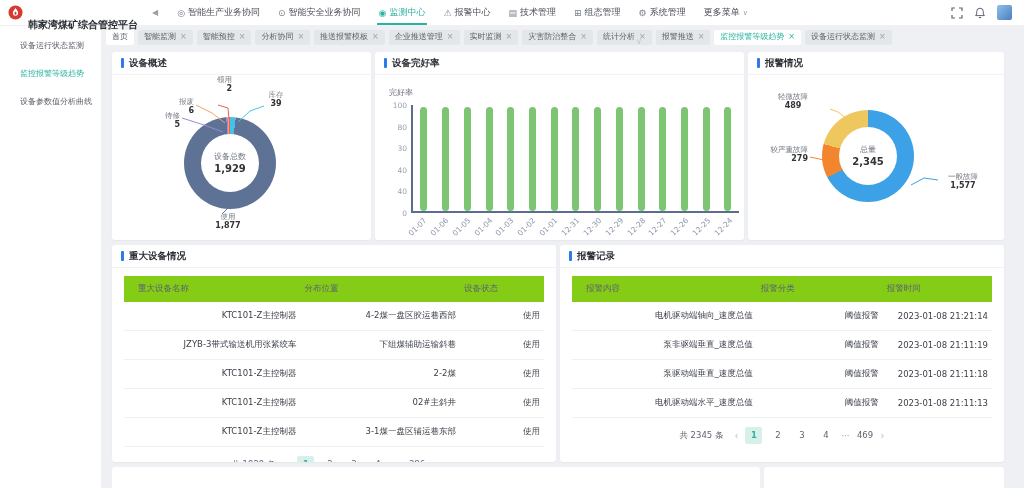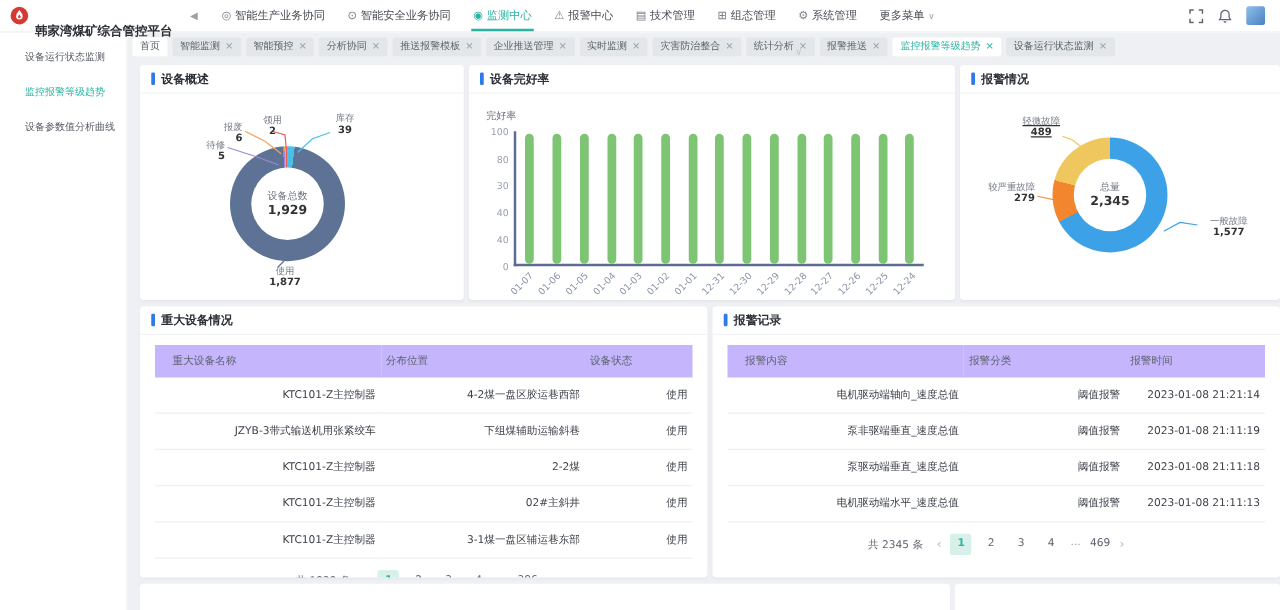--- a/index.html
+++ b/index.html
@@ -38,21 +38,21 @@
   .tab-collapse { position:absolute; left:534px; top:11px; color:#c3c8cf; font-size:8px; cursor:pointer; }
 
   
   .sidebar { position:absolute; left:0; top:26px; bottom:0; width:102px; background:#fff;
              border-right:1px solid #f0f0f0; padding-top:6px; z-index:8; }
   .side-item { height:28px; line-height:28px; padding-left:20px; font-size:8px; color:#565b63;
                white-space:nowrap; cursor:pointer; }
   .side-item.active { color:#2bb3a2; }
 
   
-  .content { position:absolute; left:102px; top:48px; right:0; bottom:0; padding:4px 0 0 10px; }
+  .content { position:absolute; left:102px; top:48px; right:0; bottom:0; padding:4px 20px 0 10px; }
   .row { display:flex; gap:4px; }
   .row1 { height:188px; margin-bottom:5px; }
   .row2 { height:217px; margin-bottom:5px; }
   .row3 { height:30px; }
   .panel { background:#fff; border-radius:3px; position:relative; overflow:hidden;
            box-shadow:0 1px 2px rgba(30,40,60,0.04); }
   .p-head { height:23px; display:flex; align-items:center; border-bottom:1px solid #f2f3f5; padding-left:9px; }
   .tick { width:3px; height:10px; background:#2f79e8; border-radius:1px; margin-right:5px; }
   .p-title { font-size:9.5px; font-weight:700; color:#2b2f36; }
   .c-area { position:absolute; left:0; top:23px; right:0; bottom:0; }
@@ -76,21 +76,21 @@
   .bars { position:absolute; left:0; right:0; top:0; bottom:0; display:flex;
           align-items:flex-end; justify-content:space-around; }
   .bar { width:7px; border-radius:4px; }
   .ytick { position:absolute; left:6px; width:26px; text-align:right; font-size:7.5px; color:#98a0b3; }
   .xlabel { position:absolute; width:30px; text-align:right; font-size:7.5px; color:#8b94a9;
             transform:rotate(-45deg); transform-origin:100% 0; white-space:nowrap; }
 
   
   .tbl-wrap { padding:8px 12px 0 12px; }
   table { width:100%; border-collapse:collapse; table-layout:fixed; font-size:8.5px; }
-  thead th { background:#c4b5fd; color:#5d6370; font-weight:400; text-align:left; padding:7px 4px; }
+  thead th { background:#84cc16; color:#5d6370; font-weight:400; text-align:left; padding:7px 4px; }
   tbody td { color:#3a3f47; padding:8px 4px; border-bottom:1px solid #eef0f2; text-align:right; }
   th:first-child, td:first-child { padding-left:14px; }
 
   
   .pagination { display:flex; justify-content:center; align-items:center; gap:7px;
                 margin-top:9px; font-size:8.5px; color:#5f6470; }
   .pg-total { margin-right:4px; }
   .pg-chevron { color:#b7bcc4; font-size:10px; cursor:pointer; }
   .pg-page { min-width:17px; height:17px; line-height:17px; text-align:center; border-radius:2px; cursor:pointer; }
   .pg-page.active { background:#d8f0ea; color:#2bb3a2; font-weight:700; }
@@ -237,21 +237,21 @@
             <span class="d-c-label">设备总数</span>
             <span class="d-c-value">1,929</span>
           </div>
           <svg class="leaders" width="259" height="165" viewBox="0 0 259 165">
             <polyline points="106,30 116,33 117,44" fill="none" stroke-width="1" stroke="#ec5e5a"></polyline>
             <polyline points="152,31 138,36 126,47" fill="none" stroke-width="1" stroke="#49c0e8"></polyline>
             <polyline points="84,30 100,38 113,48" fill="none" stroke-width="1" stroke="#f5a45c"></polyline>
             <polyline points="70,43 92,50 111,57" fill="none" stroke-width="1" stroke="#9d8ad6"></polyline>
             <polyline points="117,132 110,139" fill="none" stroke-width="1" stroke="#5d7294"></polyline>
           </svg>
-          <div class="d-label" style="left:92px;top:16px;width:28px;">
+          <div class="d-label" style="left:92px;top:0;width:28px;text-align:right;">
             <span class="n">领用</span>
             <span class="v">2</span>
           </div>
           <div class="d-label" style="left:148px;top:15px;width:32px;">
             <span class="n">库存</span>
             <span class="v">39</span>
           </div>
           <div class="d-label t-right" style="left:56px;top:22px;width:26px;">
             <span class="n">报废</span>
             <span class="v">6</span>
@@ -327,21 +327,21 @@
           <div class="hole" style="left:91px;top:52px;width:58px;height:58px;"></div>
           <div class="d-center" style="left:88px;top:69px;width:64px;">
             <span class="d-c-label">总量</span>
             <span class="d-c-value">2,345</span>
           </div>
           <svg class="leaders" width="256" height="165" viewBox="0 0 256 165">
             <polyline points="82,34 90,37 99,44" fill="none" stroke-width="1" stroke="#eec75e"></polyline>
             <polyline points="62,82 76,85" fill="none" stroke-width="1" stroke="#f2862e"></polyline>
             <polyline points="163,110 176,103 190,105" fill="none" stroke-width="1" stroke="#3ca1e6"></polyline>
           </svg>
-          <div class="d-label" style="left:40px;top:17px;width:50px;text-decoration:underline;">
+          <div class="d-label" style="left:20px;top:17px;width:50px;">
             <span class="n">轻微故障</span>
             <span class="v">489</span>
           </div>
           <div class="d-label t-right" style="left:10px;top:70px;width:50px;">
             <span class="n">较严重故障</span>
             <span class="v">279</span>
           </div>
           <div class="d-label" style="left:188px;top:97px;width:54px;">
             <span class="n">一般故障</span>
             <span class="v">1,577</span>

